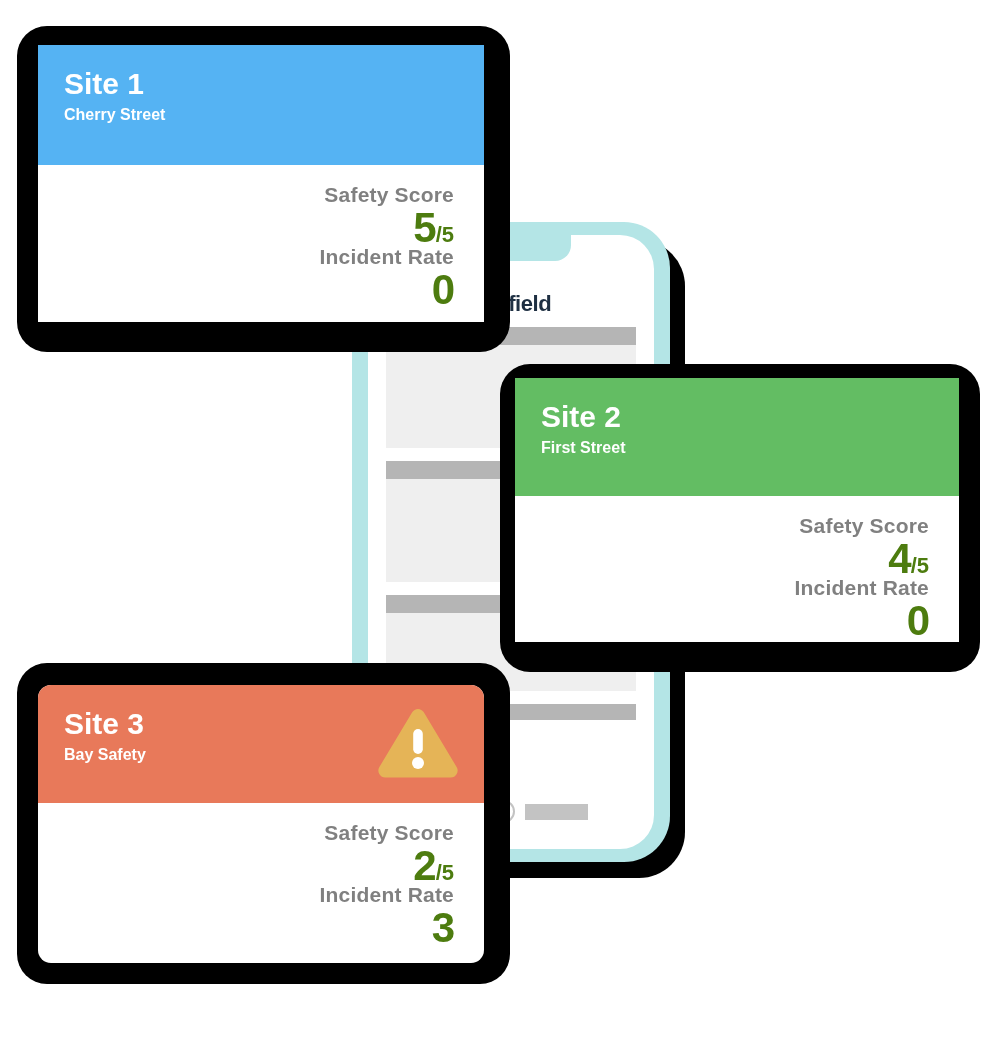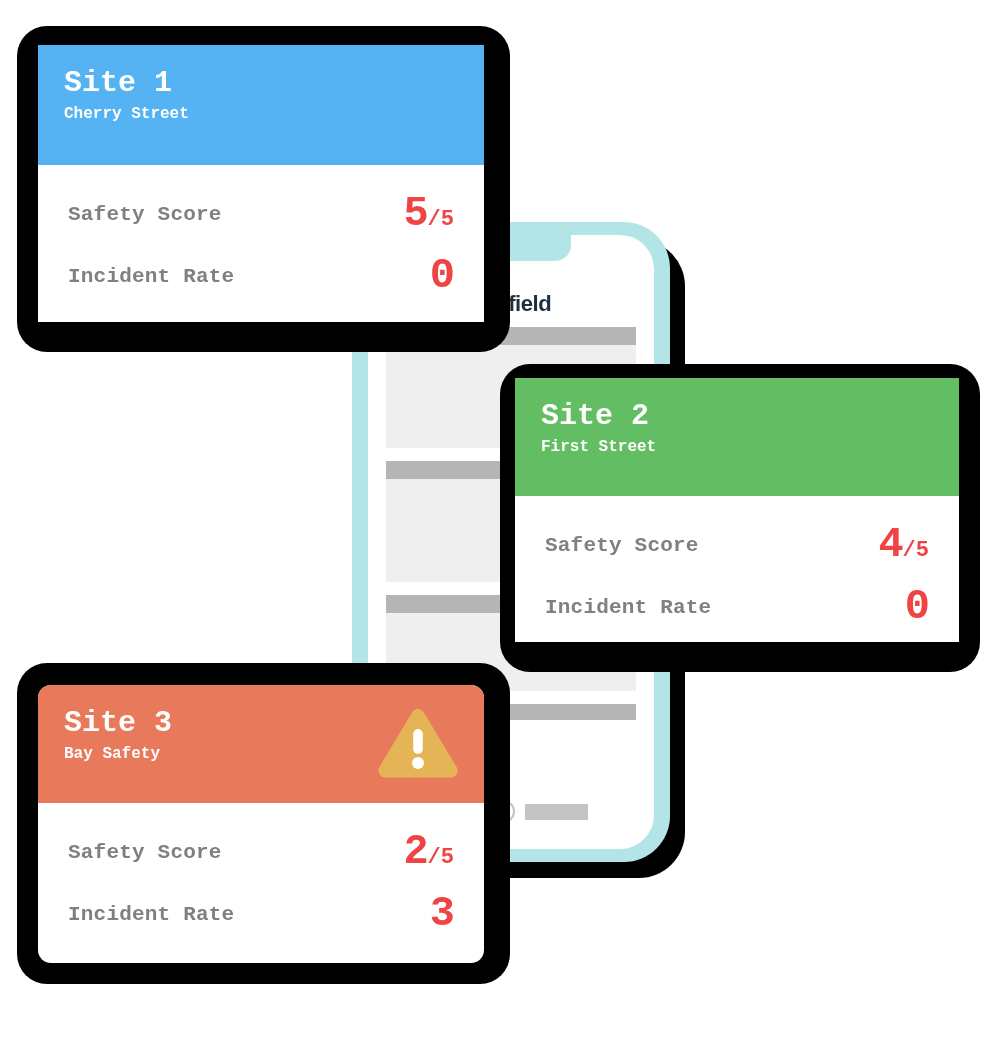--- a/index.html
+++ b/index.html
@@ -132,21 +132,20 @@
   .card-group { position: absolute; }
   .card-frame {
     position: absolute;
     background: #000000;
     border-radius: 30px;
   }
   .card {
     position: absolute;
     background: #ffffff;
     overflow: hidden;
-    font-family: Liberation Mono, monospace;
   }
   .card-header {
     position: relative;
     padding: 22px 26px 20px 26px;
     box-sizing: border-box;
   }
   .card-title {
     color: #ffffff;
     font-size: 30px;
     font-weight: bold;
@@ -161,32 +160,33 @@
     letter-spacing: 0px;
     line-height: 1.1;
     margin: 0;
   }
   .card-body {
     padding: 18px 30px 20px 30px;
     box-sizing: border-box;
   }
   .metric-row {
     display: flex;
-    align-items: center;
+    align-items: flex-end;
     justify-content: space-between;
     height: 62px;
+    flex-direction: column;
   }
   .metric-label {
     color: #808080;
     font-size: 21px;
     font-weight: bold;
     letter-spacing: 0.2px;
   }
   .metric-value {
-    color: #ef4444;
+    color: #4d7c0f;
     font-weight: bold;
     line-height: 1;
     white-space: nowrap;
   }
   .metric-num {
     font-size: 42px;
     letter-spacing: -1px;
   }
   .metric-den {
     font-size: 22px;

